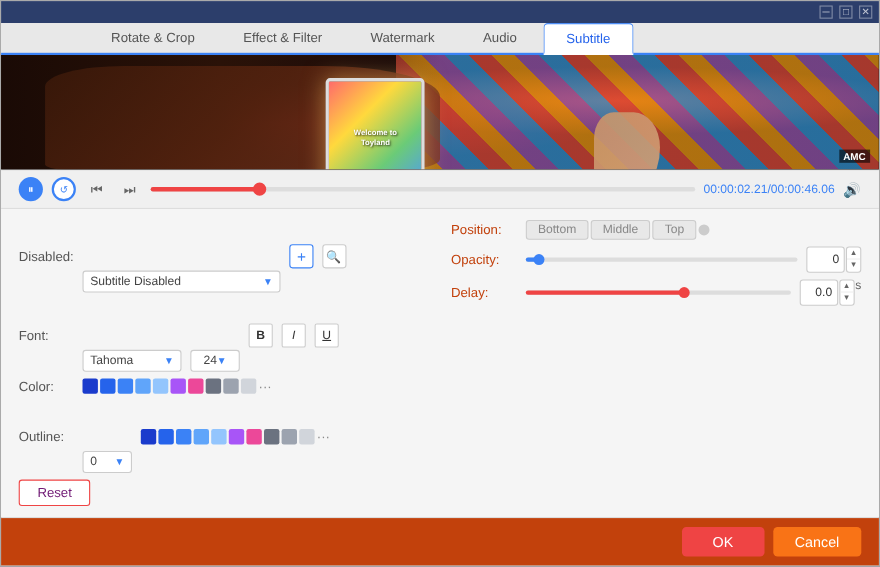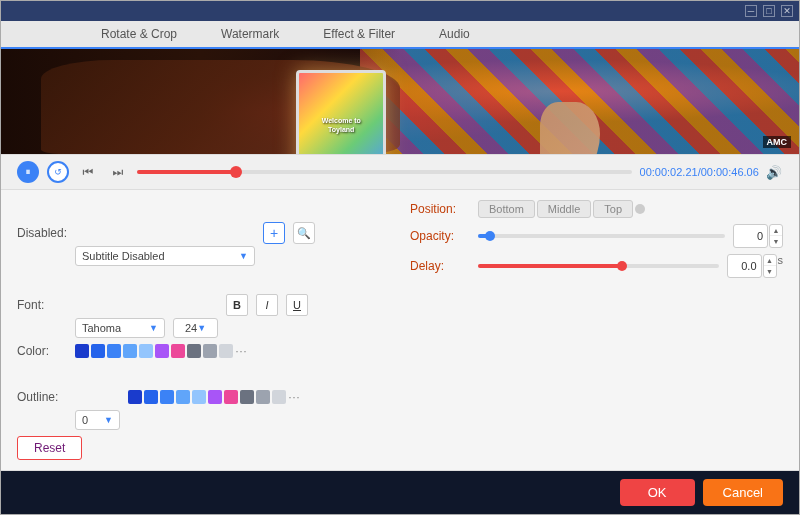--- a/index.html
+++ b/index.html
@@ -471,21 +471,21 @@
       background: white;
       border: 1px solid #ef4444;
       color: #701a75;
       padding: 4px 16px;
       border-radius: 3px;
       font-size: 12px;
       cursor: pointer;
     }
     
     .bottom-bar {
-      background: #0f172a;
+      background: #c2410c;
       border-top: 1px solid #ddd;
       padding: 8px 16px;
       display: flex;
       align-items: center;
       justify-content: flex-end;
       gap: 8px;
       flex-shrink: 0;
     }
     .ok-btn {
       background: #ef4444;
@@ -516,23 +516,24 @@
 <div class="app-window">
 
   <div class="title-bar">
     <button class="title-bar-btn">─</button>
     <button class="title-bar-btn">□</button>
     <button class="title-bar-btn">✕</button>
   </div>
 
   <div class="tab-bar">
     <div class="tab">Rotate &amp; Crop</div>
+    <div class="tab">Effect &amp; Filter</div>
     <div class="tab">Watermark</div>
-    <div class="tab">Effect &amp; Filter</div>
     <div class="tab">Audio</div>
+    <div class="tab active">Subtitle</div>
   </div>
 
 
   <div class="video-area">
     <div class="video-frame">
       <div class="video-bg"></div>
       <div class="video-dark-overlay"></div>
       <div class="person-area"></div>
       <div class="tablet-in-video">
         <div class="tablet-text">Welcome to<br>Toyland</div>

